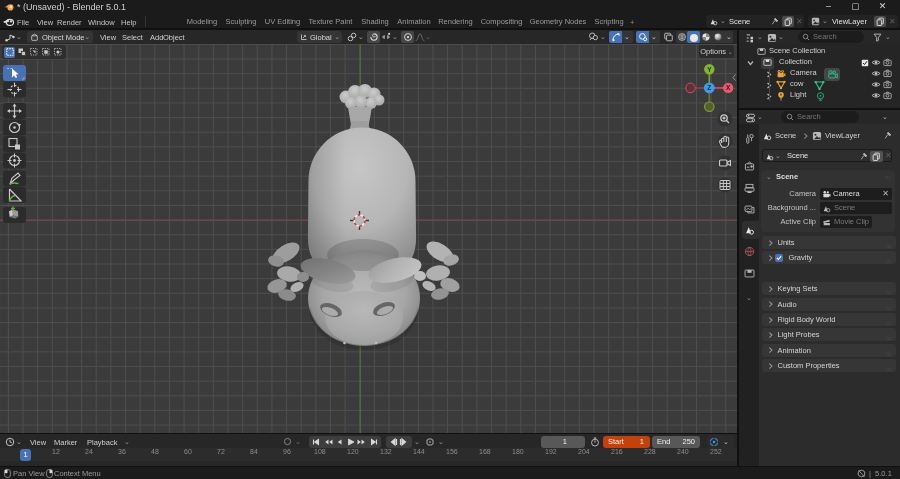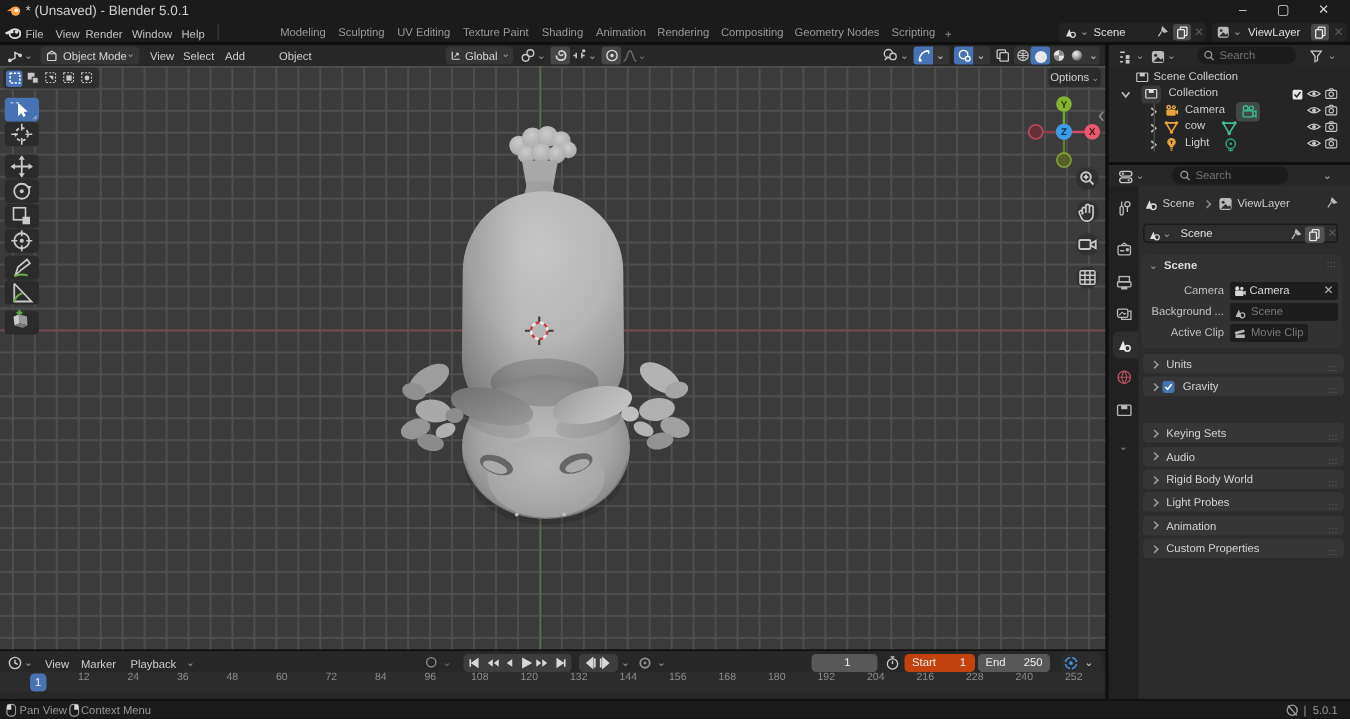--- a/index.html
+++ b/index.html
@@ -130,21 +130,21 @@
       <svg class="abs" style="left:3px;top:2px" width="9" height="9" viewBox="0 0 16 16">
           <rect x="3" y="5" width="10" height="8" rx="1" fill="none" stroke="#d8d8d8" stroke-width="1.4"></rect>
           <path d="M3 5 L8 2 L13 5" fill="none" stroke="#d8d8d8" stroke-width="1.4"></path>
         </svg>
       <span class="abs" style="left:15px;top:1px;font-size:7.5px;line-height:12px;">Object Mode</span>
       <span class="abs" style="right:3px;top:0px;color:#9a9a9a;font-size:7px;line-height:12px;">⌄</span>
     </div>
     <span class="mi" style="left:100px">View</span>
     <span class="mi" style="left:122px">Select</span>
     <span class="mi" style="left:150px">Add</span>
-    <span class="mi" style="left:186px">Object</span>
+    <span class="mi" style="left:163px">Object</span>
     <div class="hbtn" style="left:297px;top:1px;width:45px;height:12px;">
       <svg class="abs" style="left:3px;top:2px" width="8" height="8" viewBox="0 0 16 16">
           <path d="M3 13 L3 3 M3 13 L13 13" stroke="#d8d8d8" stroke-width="1.6"></path>
           <path d="M6 10 L11 5 M11 5 L8 5 M11 5 L11 8" stroke="#d8d8d8" stroke-width="1.4" fill="none"></path>
         </svg>
       <span class="abs" style="left:13px;top:1px;font-size:7.5px;line-height:12px;">Global</span>
       <span class="abs" style="right:2px;top:0px;color:#9a9a9a;font-size:7px;line-height:12px;">⌄</span>
     </div>
     <svg class="abs" style="left:347px;top:2px" width="10" height="10" viewBox="0 0 16 16">
         <circle cx="5.5" cy="10.5" r="3.6" fill="none" stroke="#c9c9c9" stroke-width="1.5"></circle>

